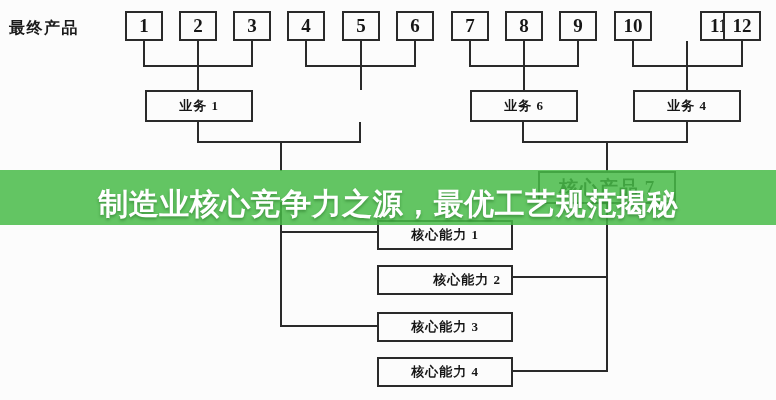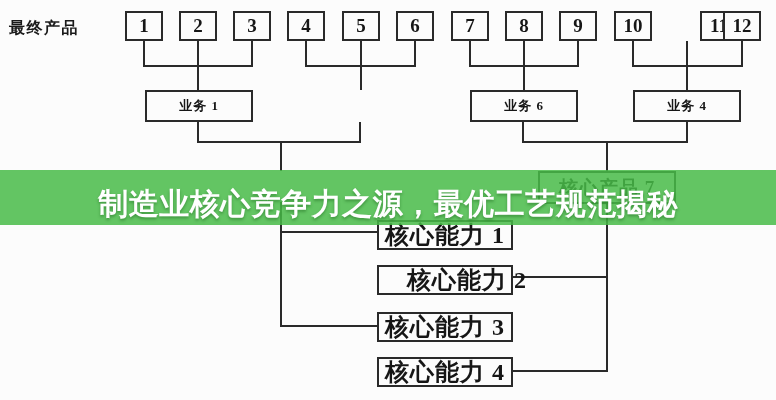--- a/index.html
+++ b/index.html
@@ -12,21 +12,21 @@
     color:#1a1a1a;letter-spacing:1.5px;white-space:nowrap;
   }
   .box{
     position:absolute;border:2px solid #2a2a2a;background:#fcfcfc;
     box-sizing:border-box;display:flex;align-items:center;justify-content:center;
     color:#161616;white-space:nowrap;
   }
   .num{width:38px;height:30px;top:11px;font-size:19px;font-weight:600;}
   .biz{width:108px;height:32px;top:90px;font-size:13px;font-weight:700;letter-spacing:1px;}
   .core-product{width:138px;height:33px;top:171px;font-size:19px;font-weight:700;letter-spacing:1px;}
-  .competency{width:136px;height:30px;left:377px;font-size:24px;font-weight:700;letter-spacing:1px;}
+  .competency{width:136px;height:30px;left:377px;font-size:13px;font-weight:700;letter-spacing:1px;}
   .line{position:absolute;background:#2a2a2a;}
   .banner{
     position:absolute;left:0;top:170px;width:776px;height:55px;
     background:rgba(72,187,72,0.85);z-index:10;
     display:flex;align-items:center;justify-content:center;padding-top:13px;
     box-sizing:border-box;
   }
   .banner-text{
     font-family:"Liberation Sans","DejaVu Sans",sans-serif;font-weight:bold;
     font-size:30px;color:#ffffff;letter-spacing:0.5px;white-space:nowrap;

